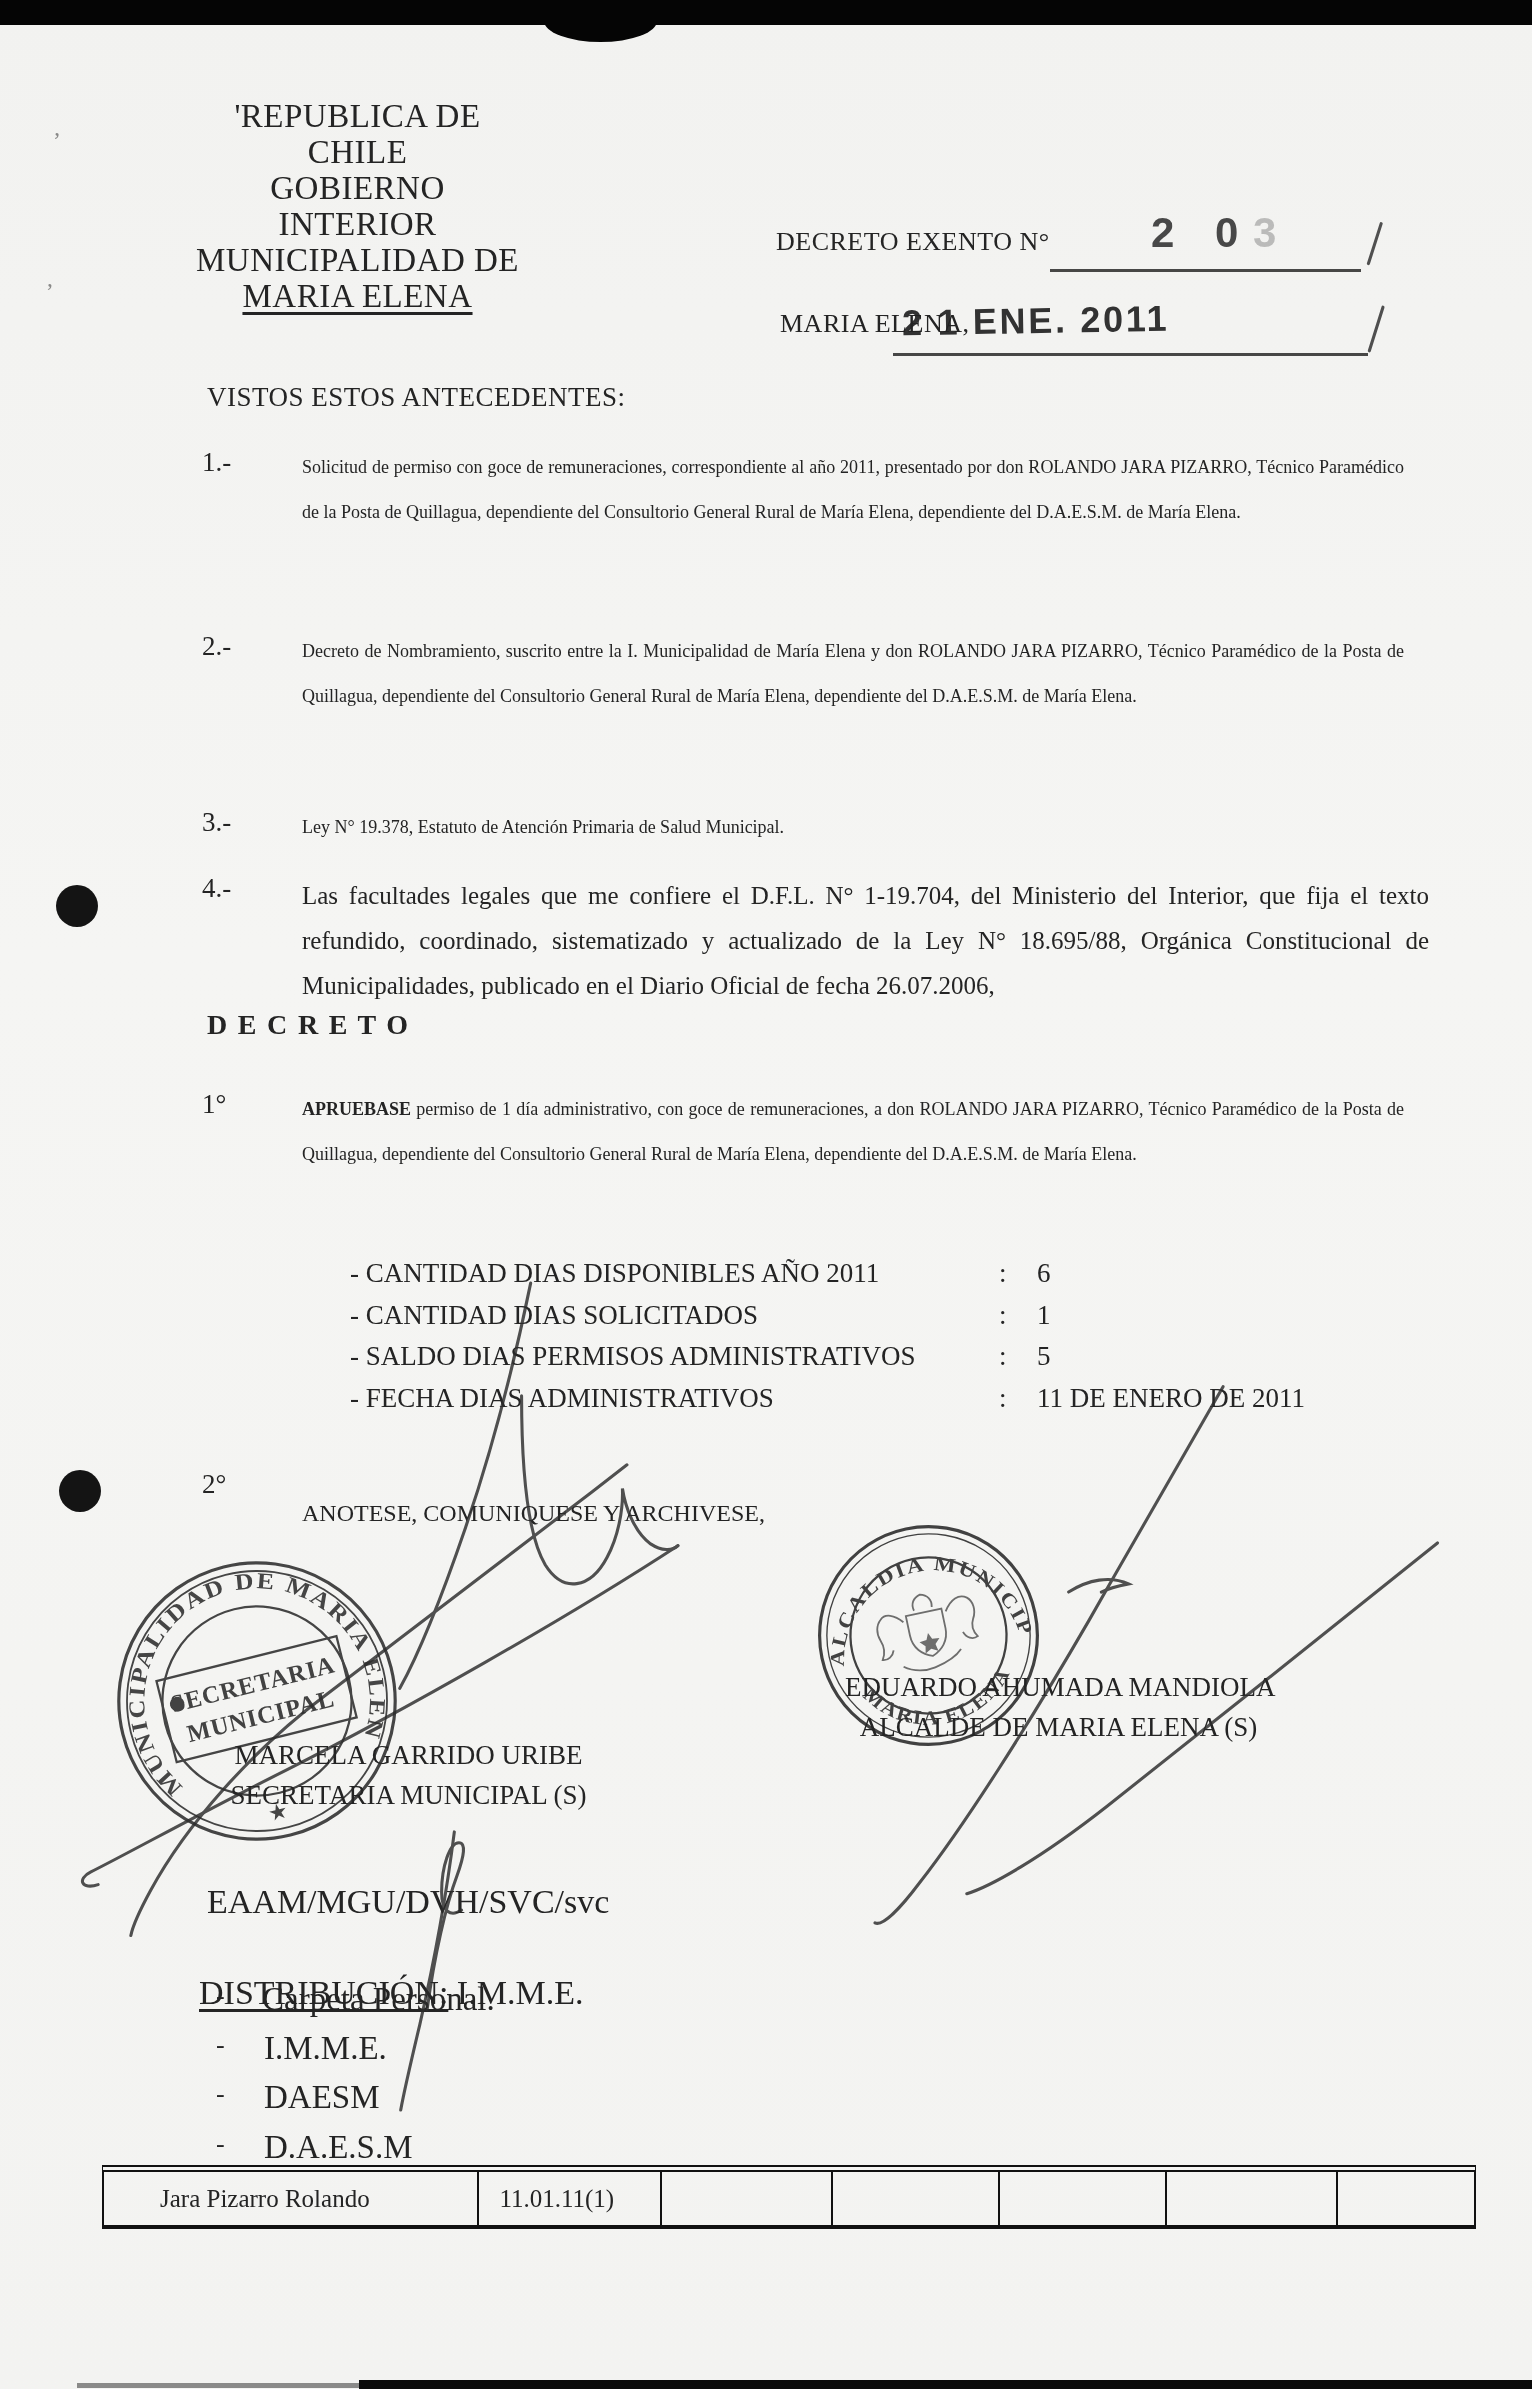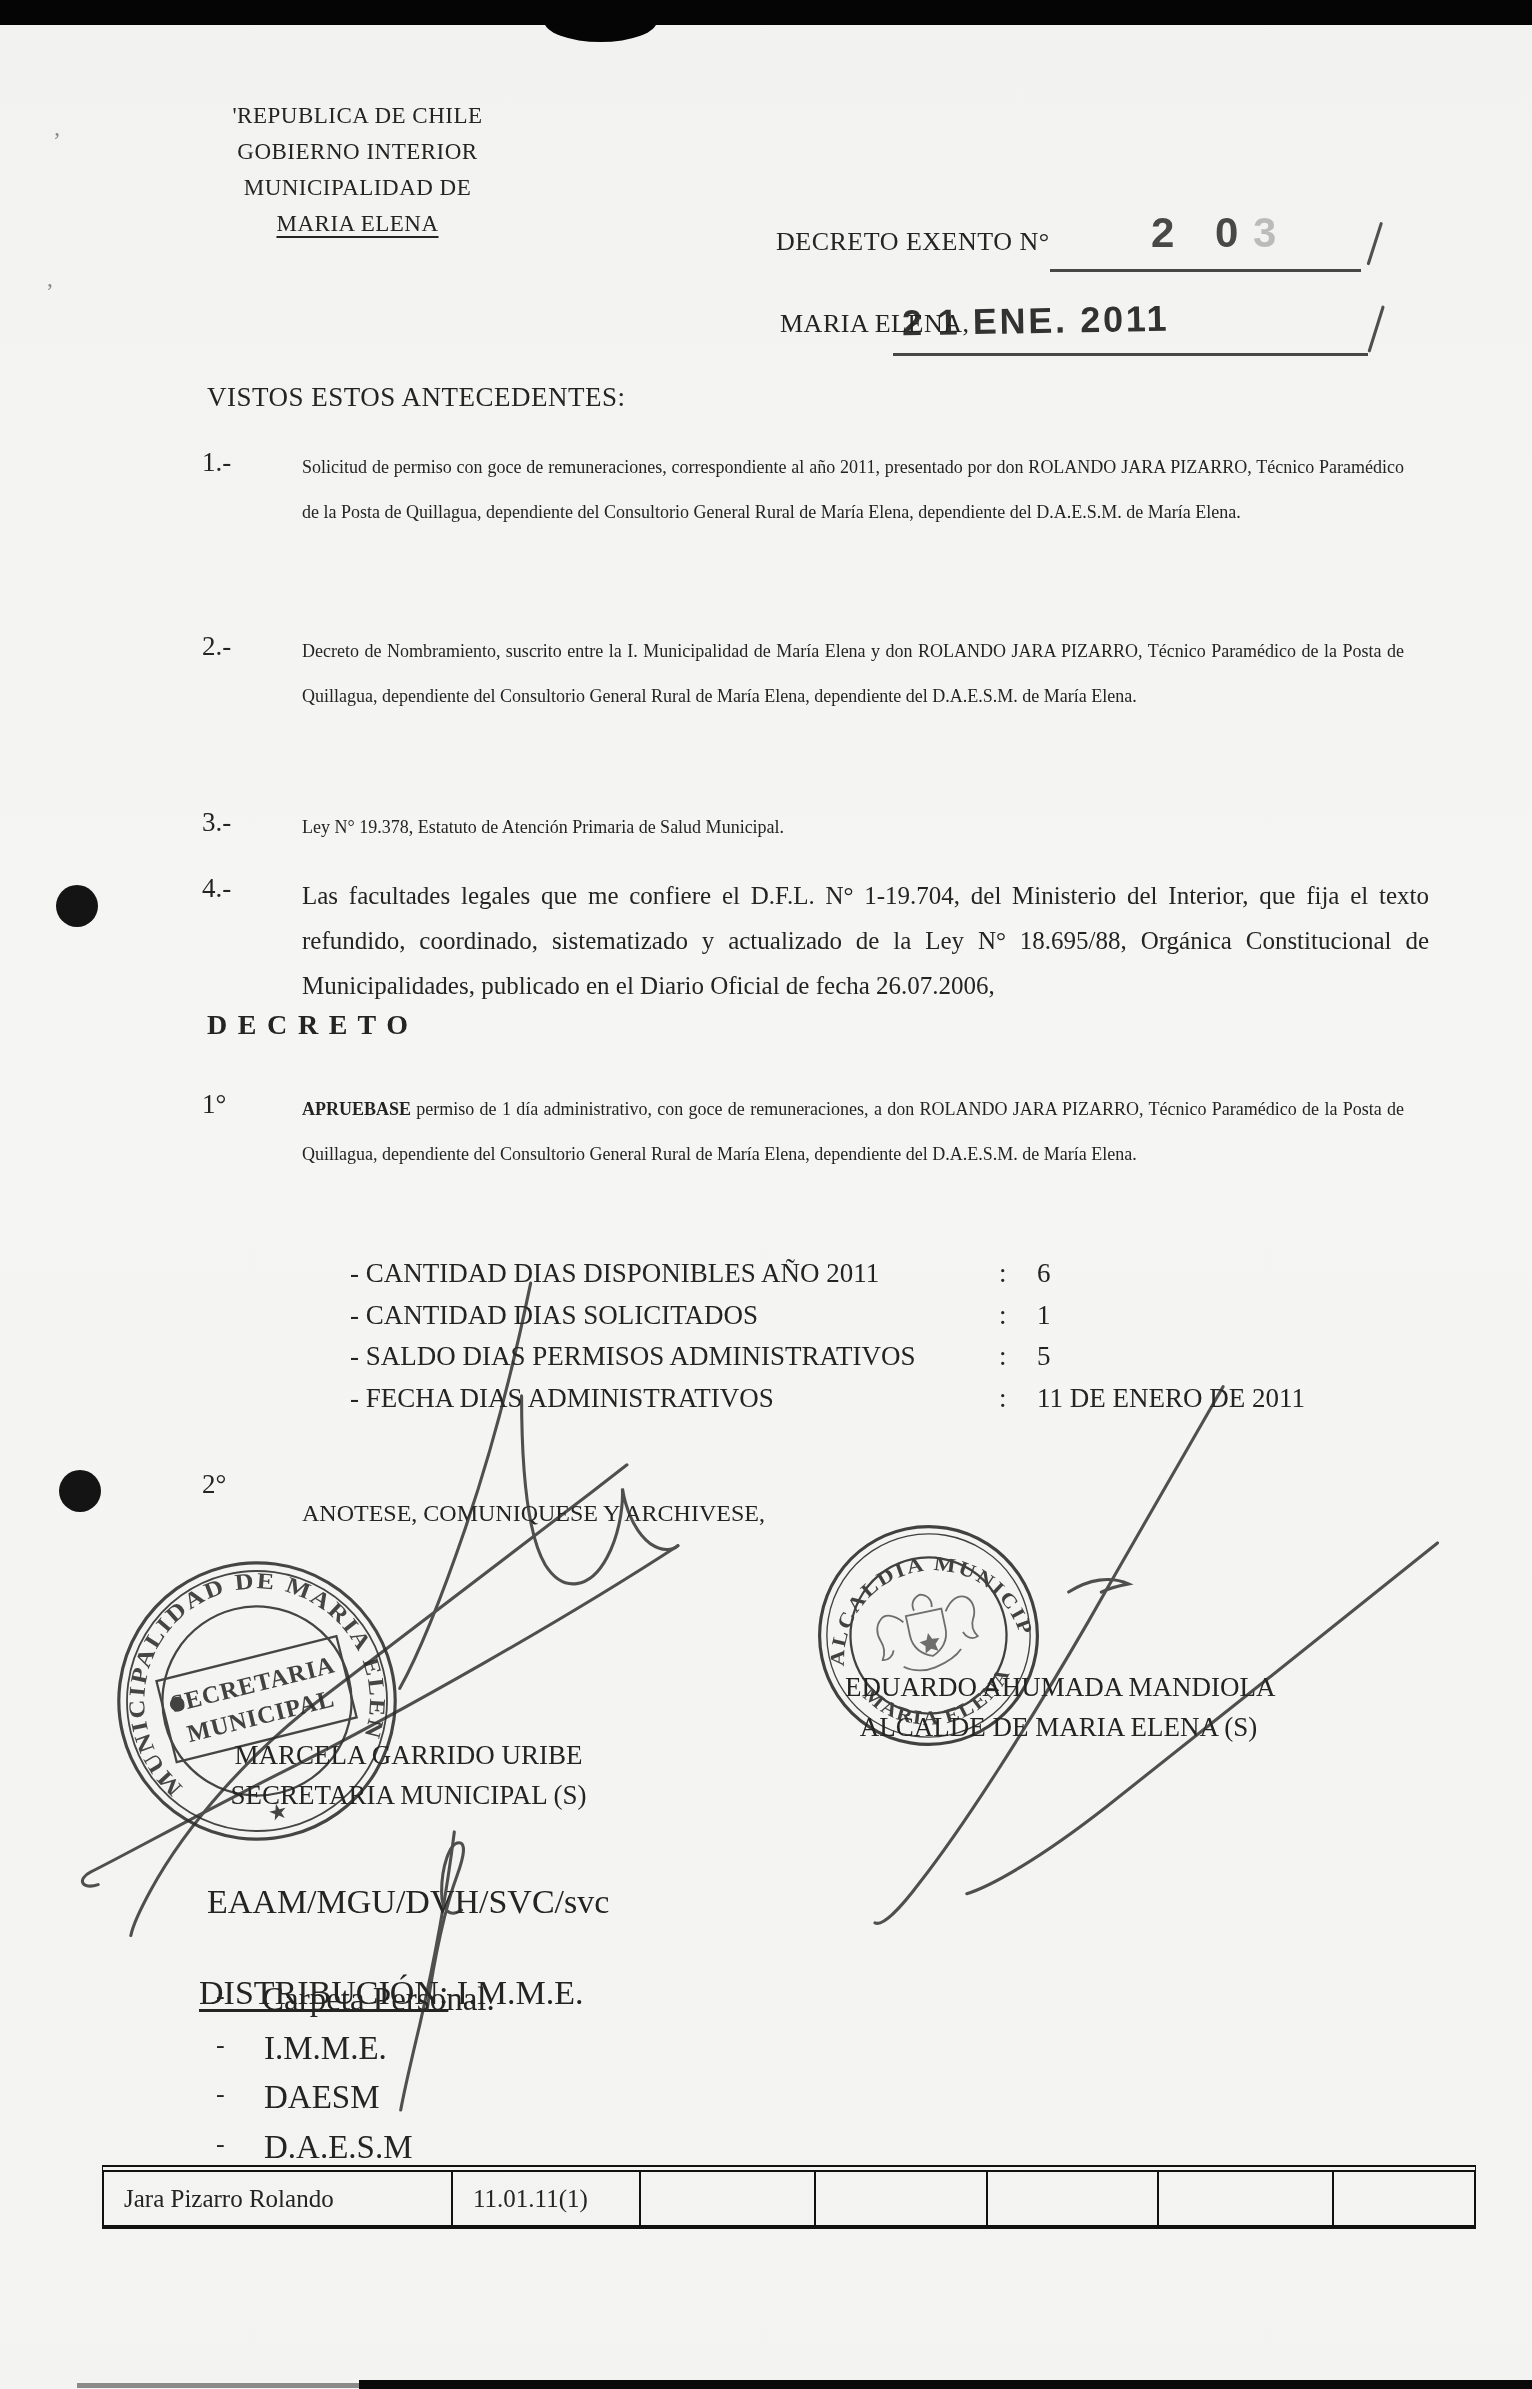--- a/index.html
+++ b/index.html
@@ -3,21 +3,21 @@
 <meta charset="utf-8">
 <style>
   html,body{margin:0;padding:0;background:#e8e8e6;}
   .page{position:relative;width:1532px;height:2389px;background:linear-gradient(180deg,#f2f2f0 0%,#f5f5f3 40%,#f3f3f1 100%);overflow:hidden;font-family:"Liberation Serif",serif;color:#242424;}
   .edge-top{position:absolute;left:0;top:0;width:1532px;height:25.4px;background:#050505;}
   .edge-top-bump{position:absolute;left:544px;top:0;width:113px;height:42px;background:#050505;border-radius:0 0 52% 52%;}
   .edge-bottom{position:absolute;left:359px;top:2380px;width:1173px;height:9px;background:#0a0a0a;}
   .edge-bottom-faint{position:absolute;left:77px;top:2383px;width:286px;height:4.5px;background:#0a0a0a;opacity:.45;}
   .hole{position:absolute;width:42px;height:42px;border-radius:50%;background:#141414;}
   .abs{position:absolute;}
-  .letterhead{left:194px;top:98px;width:327px;text-align:center;font-size:23px;line-height:36px;letter-spacing:0.5px;}
+  .letterhead{left:194px;top:98px;width:327px;text-align:center;font-size:33px;line-height:36px;letter-spacing:0.5px;}
   .letterhead .ul{text-decoration:underline;text-underline-offset:4.5px;}
   .h-label{font-size:26px;letter-spacing:0.5px;}
   .stampnum{font-family:"Liberation Sans",sans-serif;font-weight:bold;color:#2b2b2b;font-size:42px;letter-spacing:14.5px;opacity:.85;}
   .stampnum .faint{opacity:.32;}
   .stampdate{font-family:"Liberation Sans",sans-serif;font-weight:bold;color:#222;font-size:36px;letter-spacing:2.7px;opacity:.92;transform:rotate(-1deg);white-space:nowrap;}
   .rule{position:absolute;height:2.7px;background:#1c1c1c;opacity:.8;}
   .section-title{font-size:27px;letter-spacing:0.5px;}
   .item-num{font-size:27px;}
   .item-text{width:1102px;font-size:18px;line-height:45px;text-align:justify;text-align-last:left;}
   .item-text.small{width:1127px;font-size:25px;line-height:45px;}
@@ -164,21 +164,21 @@
   <div class="abs dist-item-dash" style="left:216px;top:1981px;">-</div>
   <div class="abs dist-item-text" style="left:262px;top:1981px;">Carpeta Personal.</div>
   <div class="abs dist-item-dash" style="left:216px;top:2030px;">-</div>
   <div class="abs dist-item-text" style="left:264px;top:2030px;">I.M.M.E.</div>
   <div class="abs dist-item-dash" style="left:216px;top:2079px;">-</div>
   <div class="abs dist-item-text" style="left:264px;top:2079px;">DAESM</div>
   <div class="abs dist-item-dash" style="left:216px;top:2129px;">-</div>
   <div class="abs dist-item-text" style="left:264px;top:2129px;">D.A.E.S.M</div>
 
   <div class="index-table">
-    <div class="index-cell" style="width:363px;">Jara Pizarro Rolando</div>
+    <div class="index-cell" style="width:363px;margin-left:36px;">Jara Pizarro Rolando</div>
     <div class="index-cell" style="width:195px;">11.01.11(1)</div>
     <div class="index-cell" style="width:182px;"></div>
     <div class="index-cell" style="width:178px;"></div>
     <div class="index-cell" style="width:177px;"></div>
     <div class="index-cell" style="width:182px;"></div>
     <div class="index-cell" style="width:145px;"></div>
   </div>
 
   <svg class="sig-overlay" width="1532" height="2389" viewBox="0 0 1686 2629">
     <g fill="none" stroke="#2c2c2c" stroke-width="3.4" stroke-linecap="round" opacity=".82">

